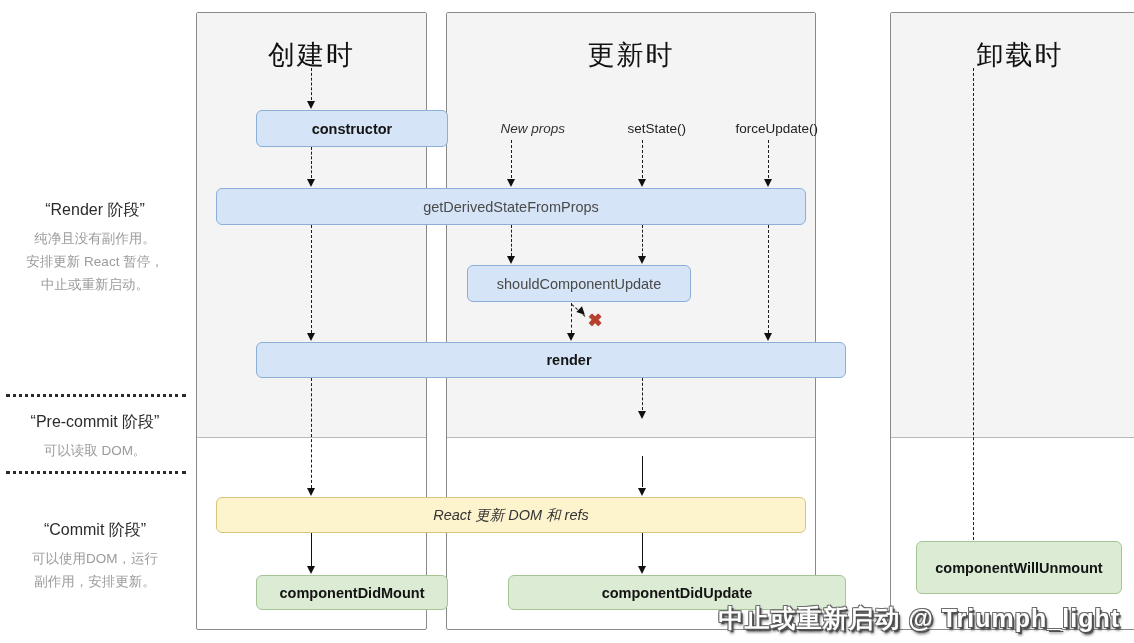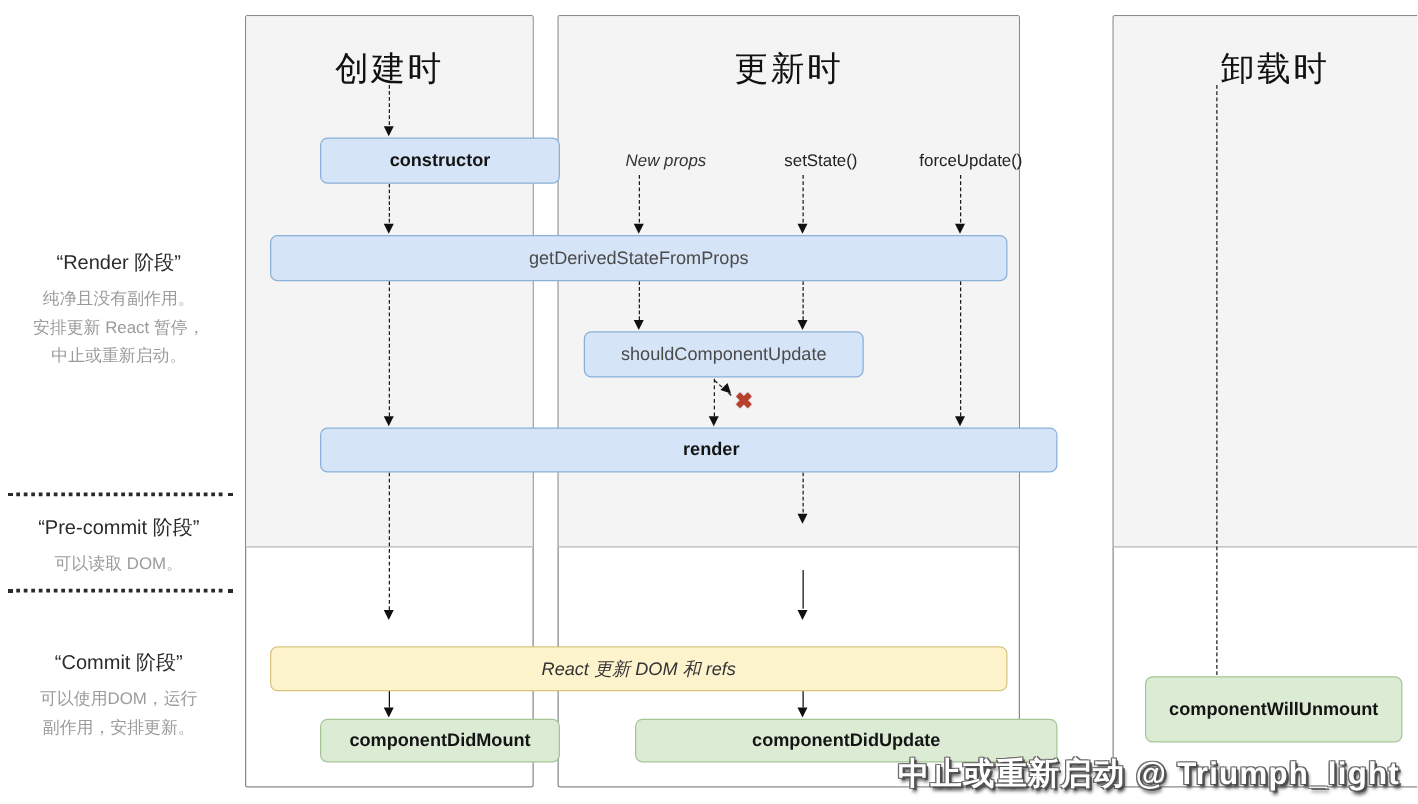--- a/index.html
+++ b/index.html
@@ -80,21 +80,21 @@
   </div>
 
   <div class="trigger italic" style="left:475px; width:90px;">New props</div>
   <div class="trigger" style="left:600px; width:86px;">setState()</div>
   <div class="trigger" style="left:718px; width:100px;">forceUpdate()</div>
 
   <div class="box blue bold-m" style="left:216px; top:110px; width:192px; height:37px;">constructor</div>
   <div class="box blue lite-m" style="left:216px; top:188px; width:590px; height:37px;">getDerivedStateFromProps</div>
   <div class="box blue lite-m" style="left:467px; top:265px; width:224px; height:37px;">shouldComponentUpdate</div>
   <div class="box blue bold-m" style="left:216px; top:342px; width:590px; height:36px;padding-left:36px;">render</div>
-  <div class="box yellow ital-m" style="left:216px; top:497px; width:590px; height:36px;margin-top:20px;">React 更新 DOM 和 refs</div>
+  <div class="box yellow ital-m" style="left:216px; top:497px; width:590px; height:36px;">React 更新 DOM 和 refs</div>
   <div class="box green bold-m" style="left:216px; top:575px; width:192px; height:35px;">componentDidMount</div>
   <div class="box green bold-m" style="left:468px; top:575px; width:338px; height:35px;">componentDidUpdate</div>
   <div class="box green bold-m" style="left:876px; top:541px; width:206px; height:53px;">componentWillUnmount</div>
 
   <div class="dline" style="left:311px; top:68px; height:32px;"></div>
   <div class="ah" style="left:307px; top:101px;"></div>
   <div class="dline" style="left:311px; top:147px; height:31px;"></div>
   <div class="ah" style="left:307px; top:179px;"></div>
   <div class="dline" style="left:311px; top:225px; height:108px;"></div>
   <div class="ah" style="left:307px; top:333px;"></div>

